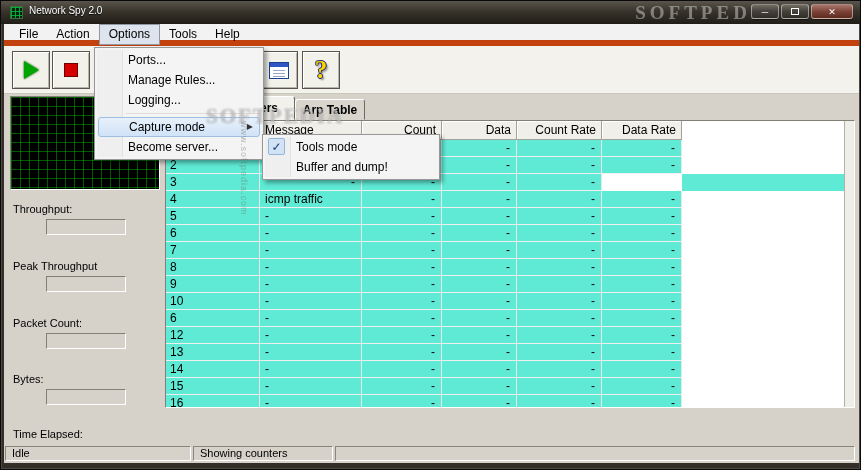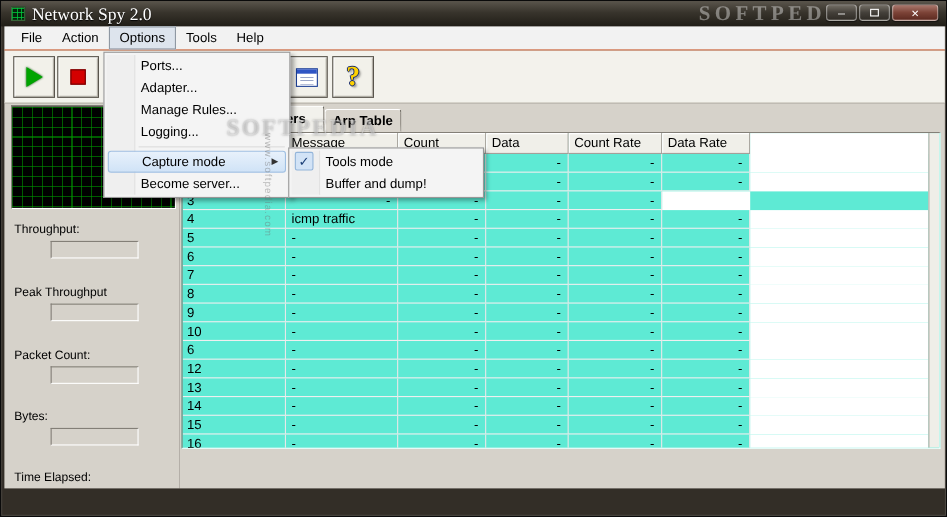--- a/index.html
+++ b/index.html
@@ -11,36 +11,36 @@
             box-shadow: inset 0 0 0 1px rgba(255,255,255,.12); overflow:hidden; }
 
   
   .titlebar { position:absolute; left:0; top:0; width:100%; height:23px;
               background:linear-gradient(#5a554c,#38342c 45%,#201d17); }
   .app-icon { position:absolute; left:9px; top:5px; width:13px; height:13px;
               background:#04230a; border:1px solid #3e6b3e;
               background-image:
                 repeating-linear-gradient(to right, rgba(0,200,60,.8) 0 1px, transparent 1px 4px),
                 repeating-linear-gradient(to bottom, rgba(0,200,60,.8) 0 1px, transparent 1px 4px); }
-  .title-text { position:absolute; left:28px; top:4px; font-size:16px; color:#fff;
-                text-shadow:0 1px 1px #000;font-family:Liberation Serif, serif; }
+  .title-text { position:absolute; left:28px; top:4px; font-size:10px; color:#fff;
+                text-shadow:0 1px 1px #000; }
   .wm-title { position:absolute; right:80px; top:0; height:23px; line-height:23px;
               font-family:"Liberation Serif", serif; font-weight:bold; font-size:19px;
               letter-spacing:4px; color:rgba(240,240,240,.42); pointer-events:none; }
   .winbtns { position:absolute; right:7px; top:3px; display:flex; gap:2px; }
   .wbtn { width:28px; height:15px; border:1px solid rgba(255,255,255,.45); border-radius:3px;
           background:linear-gradient(#716c63,#44403a 50%,#302c26);
           box-shadow:0 1px 1px rgba(0,0,0,.5); color:#fff; font-size:9px; line-height:12px;
           display:flex; align-items:center; justify-content:center; }
   .wbtn.close { width:42px; background:linear-gradient(#a8766b,#7c4337 50%,#5d2a20); }
   .max-box { width:8px; height:7px; border:1px solid #fff; display:inline-block; }
 
   
   .menubar { position:absolute; left:3px; top:23px; width:855px; height:22px;
-             background:#f2f2f2; border-bottom:1px solid #c2410c; padding-left:6px; }
+             background:#f2f2f2; border-bottom:6px solid #c2410c; padding-left:6px; }
   .mb-item { display:inline-block; height:21px; line-height:21px; padding:0 9px; font-size:12px; color:#000; }
   .mb-item.active { background:#dde4ed; border:1px solid #8f98a3; line-height:19px; }
 
   
   .toolbar { position:absolute; left:3px; top:45px; width:855px; height:48px;
              background:#f3f2ec; border-bottom:1px solid #c9c6bc; }
   .tbtn { position:absolute; top:5px; width:38px; height:38px; background:#f2f1ea;
           border:1px solid #58544c; box-shadow: inset 1px 1px 0 #fff, inset -1px -1px 0 #b8b4ac;
           display:flex; align-items:center; justify-content:center; }
   .tb-start-capture{left:8px} .tb-stop-capture{left:48px} .tb-show-counters{left:256px} .tb-help{left:298px}
@@ -78,21 +78,21 @@
   .tab-counters { left:2px; width:130px; justify-content:flex-end; padding-right:16px; }
   .tab-arp-table { left:132px; width:70px; }
 
   .tablebox { position:absolute; left:2px; top:26px; width:690px; height:288px; background:#5eead4;
               border:1px solid; border-color:#837f77 #fff #fff #837f77; overflow:hidden; }
   .thead, .tr { display:grid; grid-template-columns:94px 102px 80px 75px 85px 80px 1fr; }
   .thead { height:19px; margin-right:10px; }
   .th { background:#f0efe9; border-right:1px solid #a4a09a; border-bottom:1px solid #a4a09a;
         box-shadow: inset 1px 1px 0 #fff; font-size:12px; line-height:18px; padding:0 5px;
         white-space:nowrap; overflow:hidden; }
-  .th.num { text-align:left; }
+  .th.num { text-align:right; }
   .tbody { margin-right:10px; height:305px; overflow:hidden; }
   .tr { height:17px; }
   .td { font-size:12px; line-height:16px; padding:0 5px; border-right:1px solid #e8e8e8;
         border-bottom:1px solid #efefef; white-space:nowrap; overflow:hidden; }
   .td.c-num { padding-left:4px; }
   .td.num { text-align:right; padding-right:6px; }
   .td.c-fill, .th.c-fill { border-right:none; border-bottom:none; background:#fff; box-shadow:none; }
   .th.c-fill { background:#fff; }
   .scrollstrip { position:absolute; right:0; top:0; bottom:0; width:10px; background:#efeee8;
                  border-left:1px solid #b4b0a8; }
@@ -366,24 +366,28 @@
             <div class="td c3 num">-</div>
             <div class="td c4 num">-</div>
             <div class="td c5 num">-</div>
             <div class="td c-fill"></div>
           </div>
         </div>
       <div class="scrollstrip"></div>
     </div>
   </div>
 
+  <div class="statusbar">
+    <div class="sb-panel sb-1">Idle</div>
+    <div class="sb-panel sb-2">Showing counters</div>
+    <div class="sb-panel sb-3"></div>
+  </div>
 
   <div class="menu options-menu">
       <div class="m-item"><span class="m-label">Ports...</span></div>
-      <div class="m-item"><span class="m-label">Adapter...</span></div>
       <div class="m-item"><span class="m-label">Manage Rules...</span></div>
       <div class="m-item"><span class="m-label">Logging...</span></div>
       <div class="m-sep"></div>
       <div class="m-item hl"><span class="m-label">Capture mode</span><span class="m-arrow">▶</span></div>
       <div class="m-item"><span class="m-label">Become server...</span></div>
     </div>
 
   <div class="menu capture-submenu">
       <div class="m-item"><span class="m-check on">✓</span><span class="m-label">Tools mode</span></div>
       <div class="m-item"><span class="m-check"></span><span class="m-label">Buffer and dump!</span></div>

